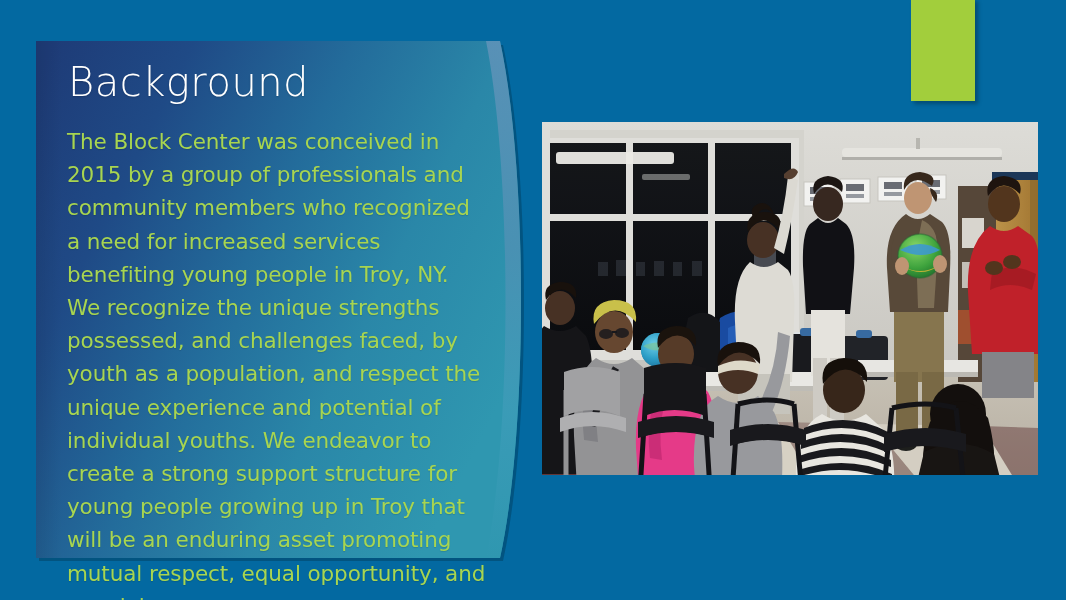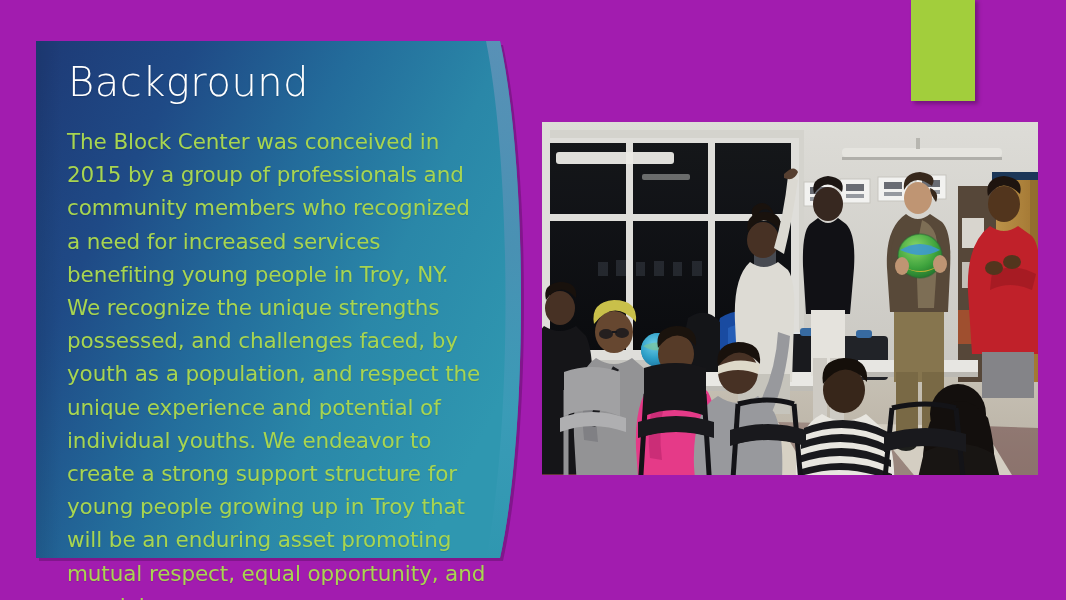--- a/index.html
+++ b/index.html
@@ -11,21 +11,21 @@
     width: 1066px;
     height: 600px;
     overflow: hidden;
     font-family: "Liberation Sans", sans-serif;
     position: relative;
   }
 
   #slide {
     position: absolute;
     inset: 0;
-    background: #a21caf;
+    background: #0369a1;
   }
 
   
   #accent-block {
     position: absolute;
     left: 911px;
     top: -2px;
     width: 64px;
     height: 103px;
     background: #A2CE3C;

